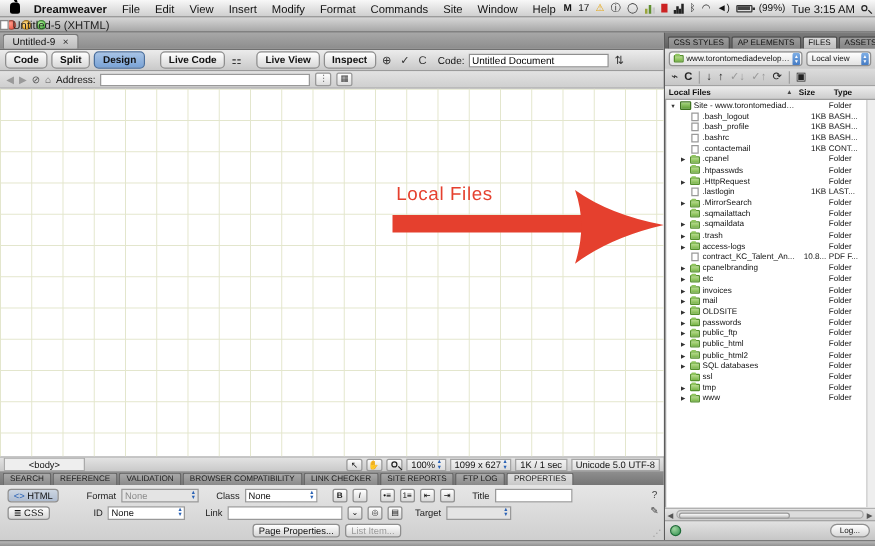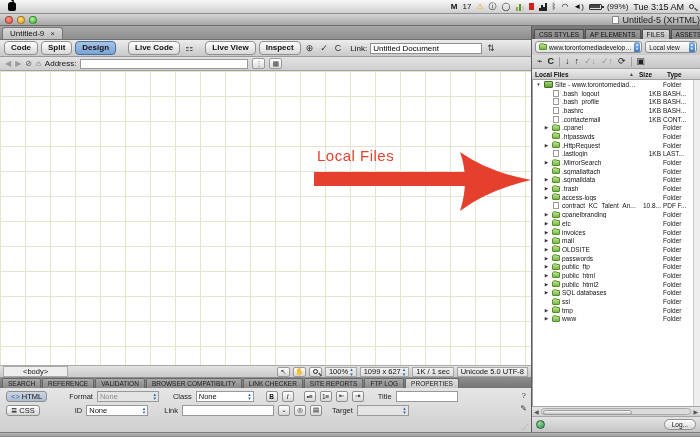--- a/index.html
+++ b/index.html
@@ -29,21 +29,21 @@
   .clock { font-size:9px; }
 
   
   .titlebar { height:12px; background:linear-gradient(#d6d6d6,#a7a7a7); border-bottom:1px solid #6f6f6f;
               display:flex; align-items:center; position:relative; }
   .lights { display:flex; gap:4px; margin-left:5px; }
   .light { width:8px; height:8px; border-radius:50%; border:0.5px solid rgba(0,0,0,.35); }
   .lr { background:radial-gradient(circle at 35% 30%, #ff9a8a,#ee4b38); }
   .ly { background:radial-gradient(circle at 35% 30%, #ffd98a,#f0a410); }
   .lg { background:radial-gradient(circle at 35% 30%, #b7f3a0,#34b52d); }
-  .wtitle { position:absolute; left:0; right:0; text-align:right; font-size:9px; color:#222; }
+  .wtitle { position:absolute; left:0; right:0; text-align:left; font-size:9px; color:#222; }
   .wtitle .docicon { display:inline-block; width:7px; height:8px; background:#fdfdfd; border:1px solid #888; margin-right:3px; vertical-align:-1px; }
 
   
   .content { display:flex; height:406px; }
   .leftcol { width:531px; display:flex; flex-direction:column; background:#d9d9d9; }
   .rightcol { width:169px; border-left:1px solid #5c5c5c; display:flex; flex-direction:column; background:#cfcfcf; }
   .bottomstrip { height:5px; background:linear-gradient(#b9b9b9,#8f8f8f); border-top:1px solid #7a7a7a; }
 
   
   .tabbar { height:14px; background:linear-gradient(#a8a8a8,#8d8d8d); display:flex; align-items:flex-end; padding-left:2px; border-bottom:1px solid #707070; }
@@ -143,20 +143,21 @@
   .hs-thumb { position:absolute; left:1px; top:0.5px; width:60%; height:5px; border-radius:3px; background:linear-gradient(#fdfdfd,#c2c2c2); border:0.5px solid #999; }
   .pstatus { height:16px; background:linear-gradient(#e2e2e2,#c6c6c6); border-top:1px solid #a5a5a5; display:flex; align-items:center; padding:0 4px; }
   .globe { width:9px; height:9px; border-radius:50%; background:radial-gradient(circle at 35% 30%, #9fd6a0,#2f8f4e); border:1px solid #1f6b38; }
   .logbtn { margin-left:auto; border:1px solid #8f8f8f; border-radius:6px; background:linear-gradient(#fff,#d8d8d8); font-size:6.5px; padding:1px 7px; }
 </style>
 </head>
 <body>
 
 <div class="menubar">
   <span class="apple-icon"></span>
+  <span id="menu-items"><span class="mi app">Dreamweaver</span><span class="mi">File</span><span class="mi">Edit</span><span class="mi">View</span><span class="mi">Insert</span><span class="mi">Modify</span><span class="mi">Format</span><span class="mi">Commands</span><span class="mi">Site</span><span class="mi">Window</span><span class="mi">Help</span></span>
   <span class="mb-right">
     <span class="sicon" style="font-weight:bold">M</span>
     <span>17</span>
     <span class="sicon warn">⚠</span>
     <span class="sicon">ⓘ</span>
     <span class="sicon">◯</span>
     <span class="bars-icon">
         <i style="height:4px"></i>
         <i style="height:7px;background:#5f8f2f"></i>
         <i style="height:5px;background:#c9c9c9"></i>
@@ -208,21 +209,21 @@
       <span class="tbtn active">Design</span>
       <span style="width:6px"></span>
       <span class="tbtn">Live Code</span>
       <span class="tico">⚏</span>
       <span style="width:4px"></span>
       <span class="tbtn">Live View</span>
       <span class="tbtn">Inspect</span>
       <span class="tico">⊕</span>
       <span class="tico">✓</span>
       <span class="tico">C</span>
-      <span class="ttl-label">Link:</span>
+      <span class="ttl-label">Code:</span>
       <input class="ttl-input" value="Untitled Document" style="">
       <span class="tico">⇅</span>
     </div>
 
     <div class="addrbar">
       <span class="navico">◀</span>
       <span class="navico">▶</span>
       <span class="navico dark">⊘</span>
       <span class="navico dark">⌂</span>
       <span>Address:</span>
@@ -332,20 +333,24 @@
         <span class="fmt-ic">▤</span>
         <span class="plabel" style="margin-left:6px">Target</span>
         <span class="psel gray" style="width:52px">
             <span></span>
             <span class="stp">
               <span>▴</span>
               <span>▾</span>
             </span>
           </span>
       </div>
+      <div class="prow">
+        <span class="pbtn" style="margin-left:196px">Page Properties...</span>
+        <span class="pbtn" style="color:#9a9a9a">List Item...</span>
+      </div>
       <div class="help-col">
         <span>?</span>
         <span>✎</span>
       </div>
       <span class="grip">⋰</span>
     </div>
   </div>
 
   <div class="rightcol">
     <div class="ptabs" id="panel-tabs">

